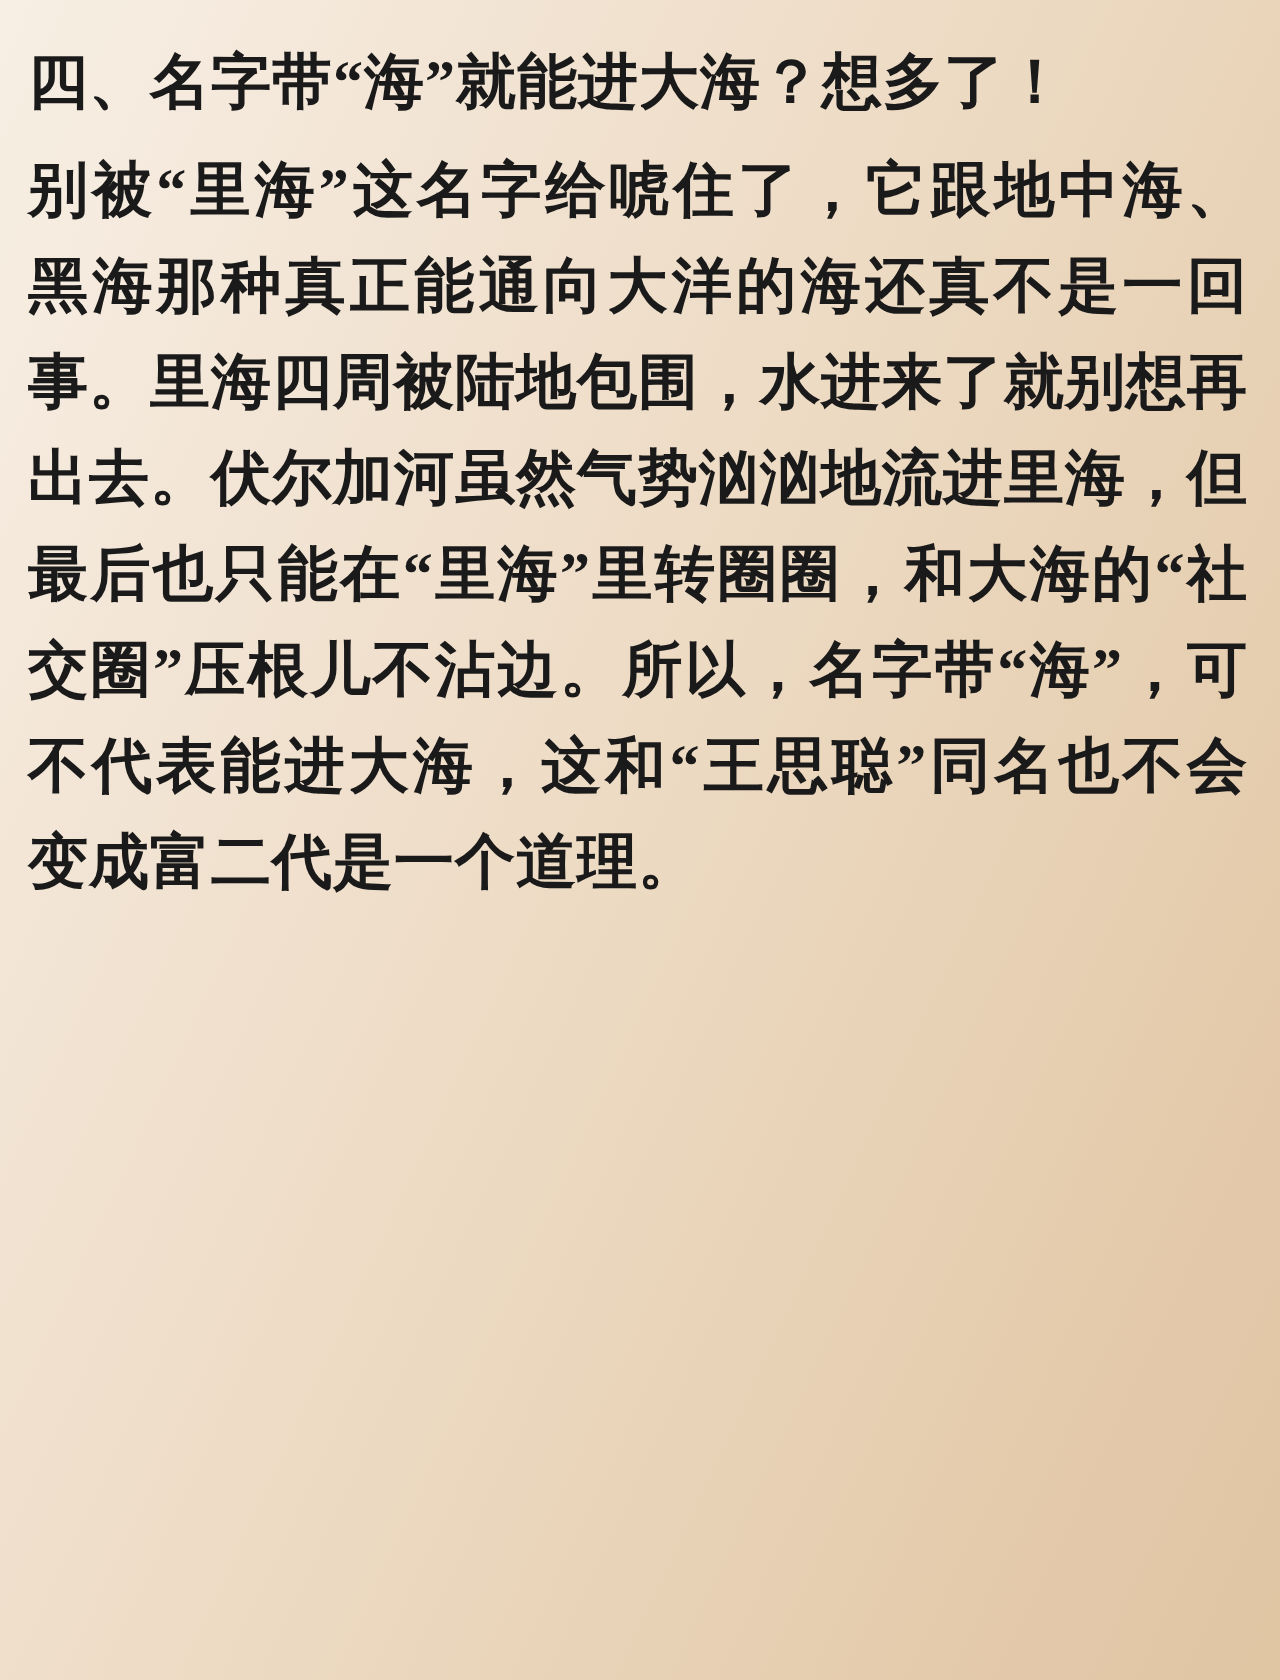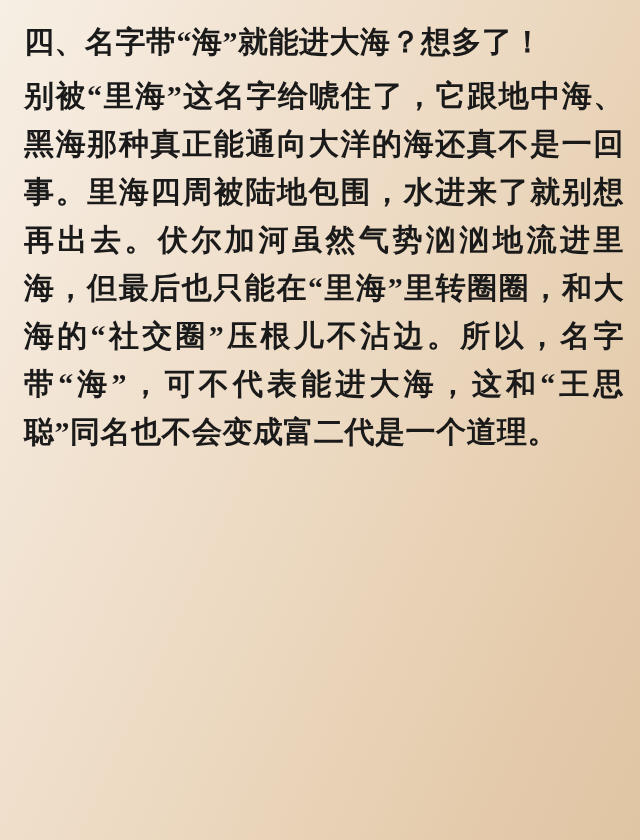--- a/index.html
+++ b/index.html
@@ -22,21 +22,21 @@
     
     background:
       linear-gradient(115deg,
         #f7efe4 0%,
         #f4e8da 16%,
         #f0e0cd 34%,
         #ecd9c1 52%,
         #e8d2b6 68%,
         #e4cbac 82%,
         #e0c5a3 100%);
-    padding: 18px 16px 0 24px;
+    padding: 18px 16px 0 14px;
   }
 
   .article-body {
     width: 100%;
   }
 
   .para {
     margin: 0 0 2px 0;
     color: #1a1a1a;
     font-weight: 700;

